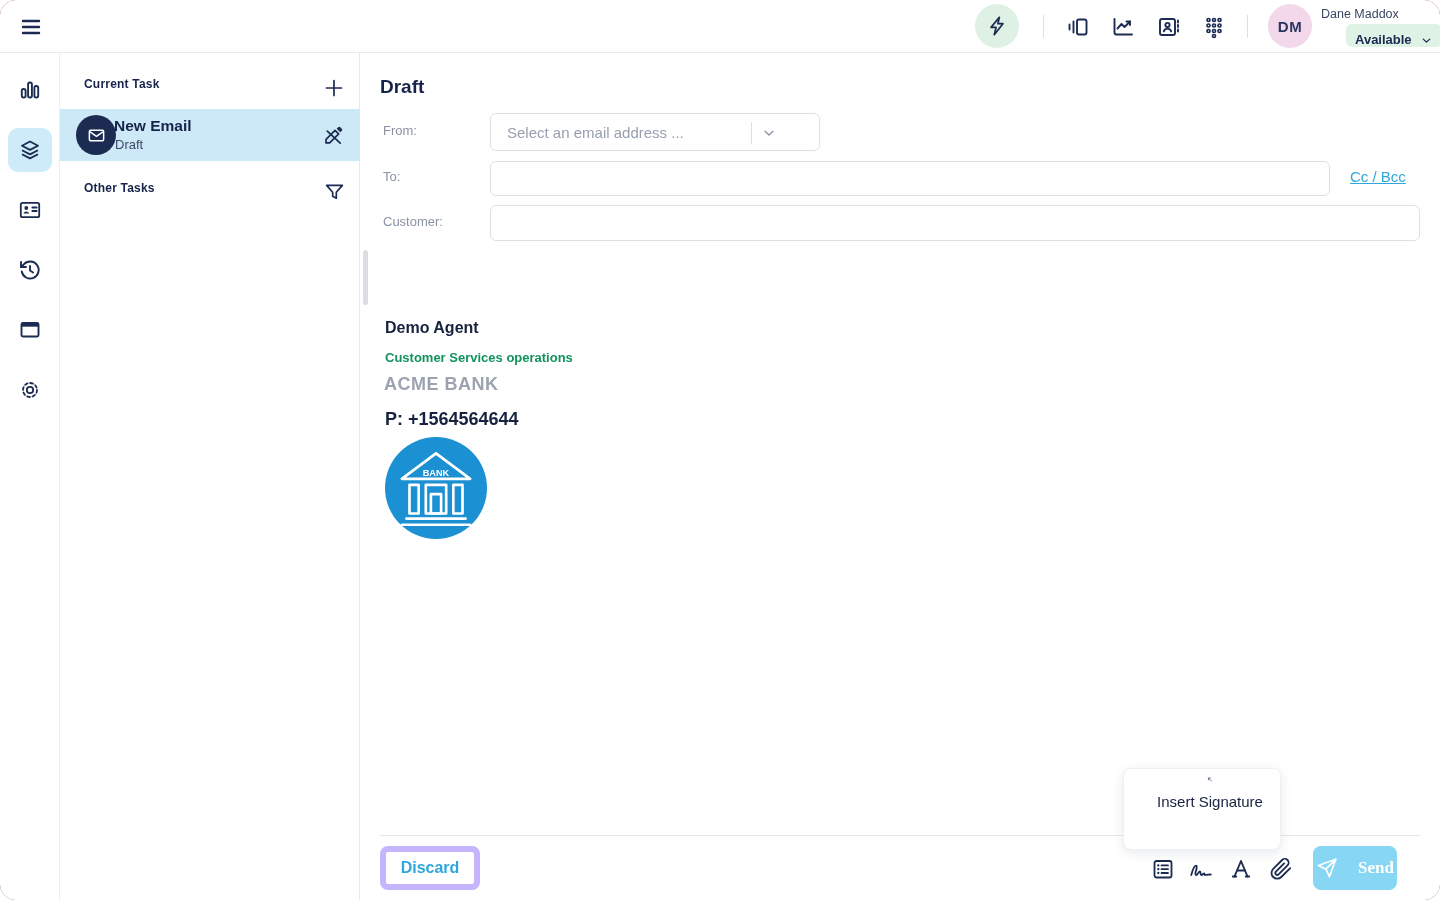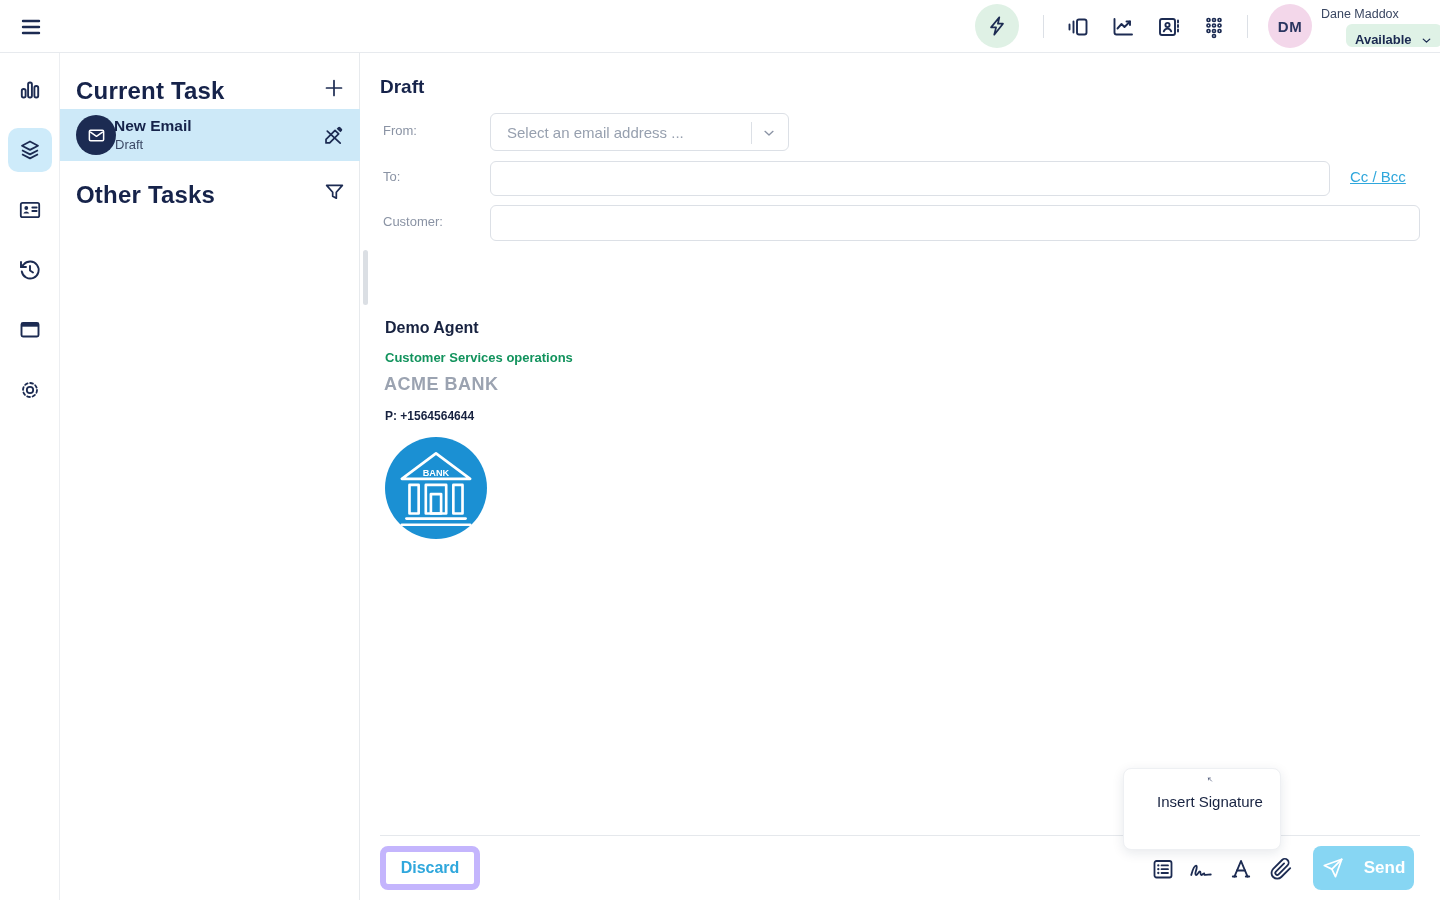--- a/index.html
+++ b/index.html
@@ -1,18 +1,18 @@
 <!DOCTYPE html>
 <html><head>
 <meta charset="utf-8">
 <style>
   * { margin:0; padding:0; box-sizing:border-box; }
   html,body { width:1440px; height:900px; }
   body { font-family:"Liberation Sans", sans-serif; background:#fff; color:#16234A; }
-  .app { position:relative; width:1440px; height:900px; overflow:hidden; background:#7f1d1d; }
+  .app { position:relative; width:1440px; height:900px; overflow:hidden; background:#7f1d1d;border-radius:16px; }
   svg { display:block; }
   .ic { color:#1C2B52; }
 
   
   .topbar { position:absolute; left:0; top:0; width:1440px; height:53px; background:#fff; border-bottom:1px solid #E7EAEE; }
   .hamburger { position:absolute; left:16px; top:12px; width:30px; height:30px; display:flex; align-items:center; justify-content:center; cursor:pointer; background:none; border:none; }
   .tb-circle { position:absolute; top:4px; width:44px; height:44px; border-radius:50%; display:flex; align-items:center; justify-content:center; border:none; cursor:pointer; }
   .lightning-btn { left:975px; background:#DFF1E5; }
   .tb-divider { position:absolute; top:15px; width:1px; height:23px; background:#DCE0E6; }
   .tb-icon { position:absolute; top:15px; width:24px; height:24px; background:none; border:none; cursor:pointer; display:flex; align-items:center; justify-content:center; }
@@ -21,56 +21,56 @@
   .status-pill { position:absolute; left:1346px; top:24px; height:23px; padding:0 9px; border-radius:6px; background:#DFF2E6; border:none; display:flex; align-items:flex-end; gap:8px; cursor:pointer; }
   .status-pill span { font-size:13px; font-weight:bold; color:#1A2950; }
 
   
   .rail { position:absolute; left:0; top:53px; width:60px; height:847px; background:#fff; border-right:1px solid #ECEEF1; }
   .rail-item { position:absolute; left:8px; width:44px; height:44px; border-radius:10px; display:flex; align-items:center; justify-content:center; background:none; border:none; cursor:pointer; }
   .rail-item.active { background:#CEEBFA; }
 
   
   .tasks { position:absolute; left:60px; top:53px; width:300px; height:847px; background:#fff; border-right:1px solid #E7EAED; }
-  .panel-h { position:absolute; left:16px; font-size:24px; font-weight:bold; color:#16234A; letter-spacing:.2px; }
+  .panel-h { position:absolute; left:24px; font-size:12px; font-weight:bold; color:#16234A; letter-spacing:.2px; }
   .panel-btn { position:absolute; width:26px; height:26px; background:none; border:none; cursor:pointer; display:flex; align-items:center; justify-content:center; }
   .task-row { position:absolute; left:0; width:300px; height:52px; cursor:pointer;padding-left:20px; }
   .task-row.selected { background:#CDE9F8; }
   .task-avatar { position:absolute; left:16px; top:6px; width:40px; height:40px; border-radius:50%; display:flex; align-items:center; justify-content:center; }
   .task-avatar.dark { background:#1C2B52; }
   .task-avatar.grey { background:#E5E8ED; }
   .task-title { position:absolute; left:54px; top:8px; font-size:15.5px; font-weight:bold; color:#16234A; }
   .task-sub { position:absolute; left:55px; top:28px; font-size:13px; color:#3C4A66; }
   .row-action { position:absolute; right:14px; top:14px; width:24px; height:24px; background:none; border:none; cursor:pointer; }
 
   
   .main { position:absolute; left:360px; top:53px; width:1080px; height:847px; background:#fff; }
   .draft-title { position:absolute; left:20px; top:23px; font-size:19px; font-weight:bold; color:#16234A; }
   .field-label { position:absolute; left:23px; font-size:13px; color:#8A93A4; }
-  .from-select { position:absolute; left:130px; top:60px; width:299px; height:38px; border:1px solid #DCE0E6; border-radius:6px; background:#fff; cursor:pointer; }
+  .from-select { position:absolute; left:130px; top:60px; width:330px; height:38px; border:1px solid #DCE0E6; border-radius:6px; background:#fff; cursor:pointer; }
   .from-ph { position:absolute; left:16px; top:10px; font-size:15px; color:#97A0AF; }
   .sel-divider { position:absolute; left:260px; top:8px; width:1px; height:22px; background:#DCE0E6; }
   .sel-chevron { position:absolute; left:270px; top:11px; color:#8A93A4; }
   .text-input { position:absolute; border:1px solid #DCE0E6; border-radius:6px; background:#fff; font-size:15px; color:#16234A; padding:0 14px; outline:none; }
   .to-input { left:130px; top:108px; width:840px; height:35px; }
   .subject-input { left:130px; top:152px; width:930px; height:36px; }
   .ccbcc { position:absolute; left:990px; top:115px; font-size:15px; color:#2FA7DC; text-decoration:underline; cursor:pointer; }
 
   .body-area { position:absolute; left:6px; top:200px; width:1060px; height:580px; }
   .body-scrollbar { position:absolute; left:3px; top:197px; width:5px; height:55px; border-radius:3px; background:#DBDFE4; cursor:pointer; }
   .sig-name { position:absolute; left:19px; top:66px; font-size:16px; font-weight:bold; color:#172240; }
   .sig-role { position:absolute; left:19px; top:97px; font-size:13px; font-weight:bold; color:#12935D; }
   .sig-company { position:absolute; left:18px; top:121px; font-size:18px; font-weight:bold; color:#9BA3B1; letter-spacing:.5px; }
-  .sig-phone { position:absolute; left:19px; top:156px; font-size:12px; font-weight:bold; color:#172240; }
+  .sig-phone { position:absolute; left:19px; top:156px; font-size:18px; font-weight:bold; color:#172240; }
   .sig-logo { position:absolute; left:19px; top:184px; width:102px; height:102px; }
 
   .footer-divider { position:absolute; left:20px; top:782px; width:1040px; height:1px; background:#E5E8EC; }
   .discard-btn { position:absolute; left:20px; top:793px; width:100px; height:44px; border:6px solid #c4b5fd; border-radius:8px; background:#fff; font-family:inherit; font-size:16px; font-weight:bold; color:#2FA7DC; cursor:pointer; }
   .tool-btn { position:absolute; top:803px; width:26px; height:26px; background:none; border:none; cursor:pointer; display:flex; align-items:center; justify-content:center; }
-  .send-btn { position:absolute; left:953px; top:793px; width:101px; height:44px; border:none; border-radius:8px; background:#87D6F3; color:#fff; font-family:Liberation Sans, sans-serif; font-size:17px; font-weight:bold; display:flex; align-items:center; justify-content:center; gap:20px; cursor:pointer; }
+  .send-btn { position:absolute; left:953px; top:793px; width:84px; height:44px; border:none; border-radius:8px; background:#87D6F3; color:#fff; font-family:Liberation Serif, serif; font-size:17px; font-weight:bold; display:flex; align-items:center; justify-content:center; gap:20px; cursor:pointer; }
 
   
   .sig-popover { position:absolute; left:763px; top:715px; width:158px; height:82px; background:#fff; border:1px solid #EEF0F3; border-radius:8px; box-shadow:0 3px 12px rgba(20,35,70,.10); }
   .pop-item { position:absolute; left:0; width:158px; height:34px; display:flex; align-items:center; gap:10px; padding-left:14px; background:none; border:none; cursor:pointer; font-family:inherit;flex-direction:column; }
   .pop-item span.lbl { font-size:15px; color:#172240; }
 </style>
 </head>
 <body>
 
 <div class="app">

